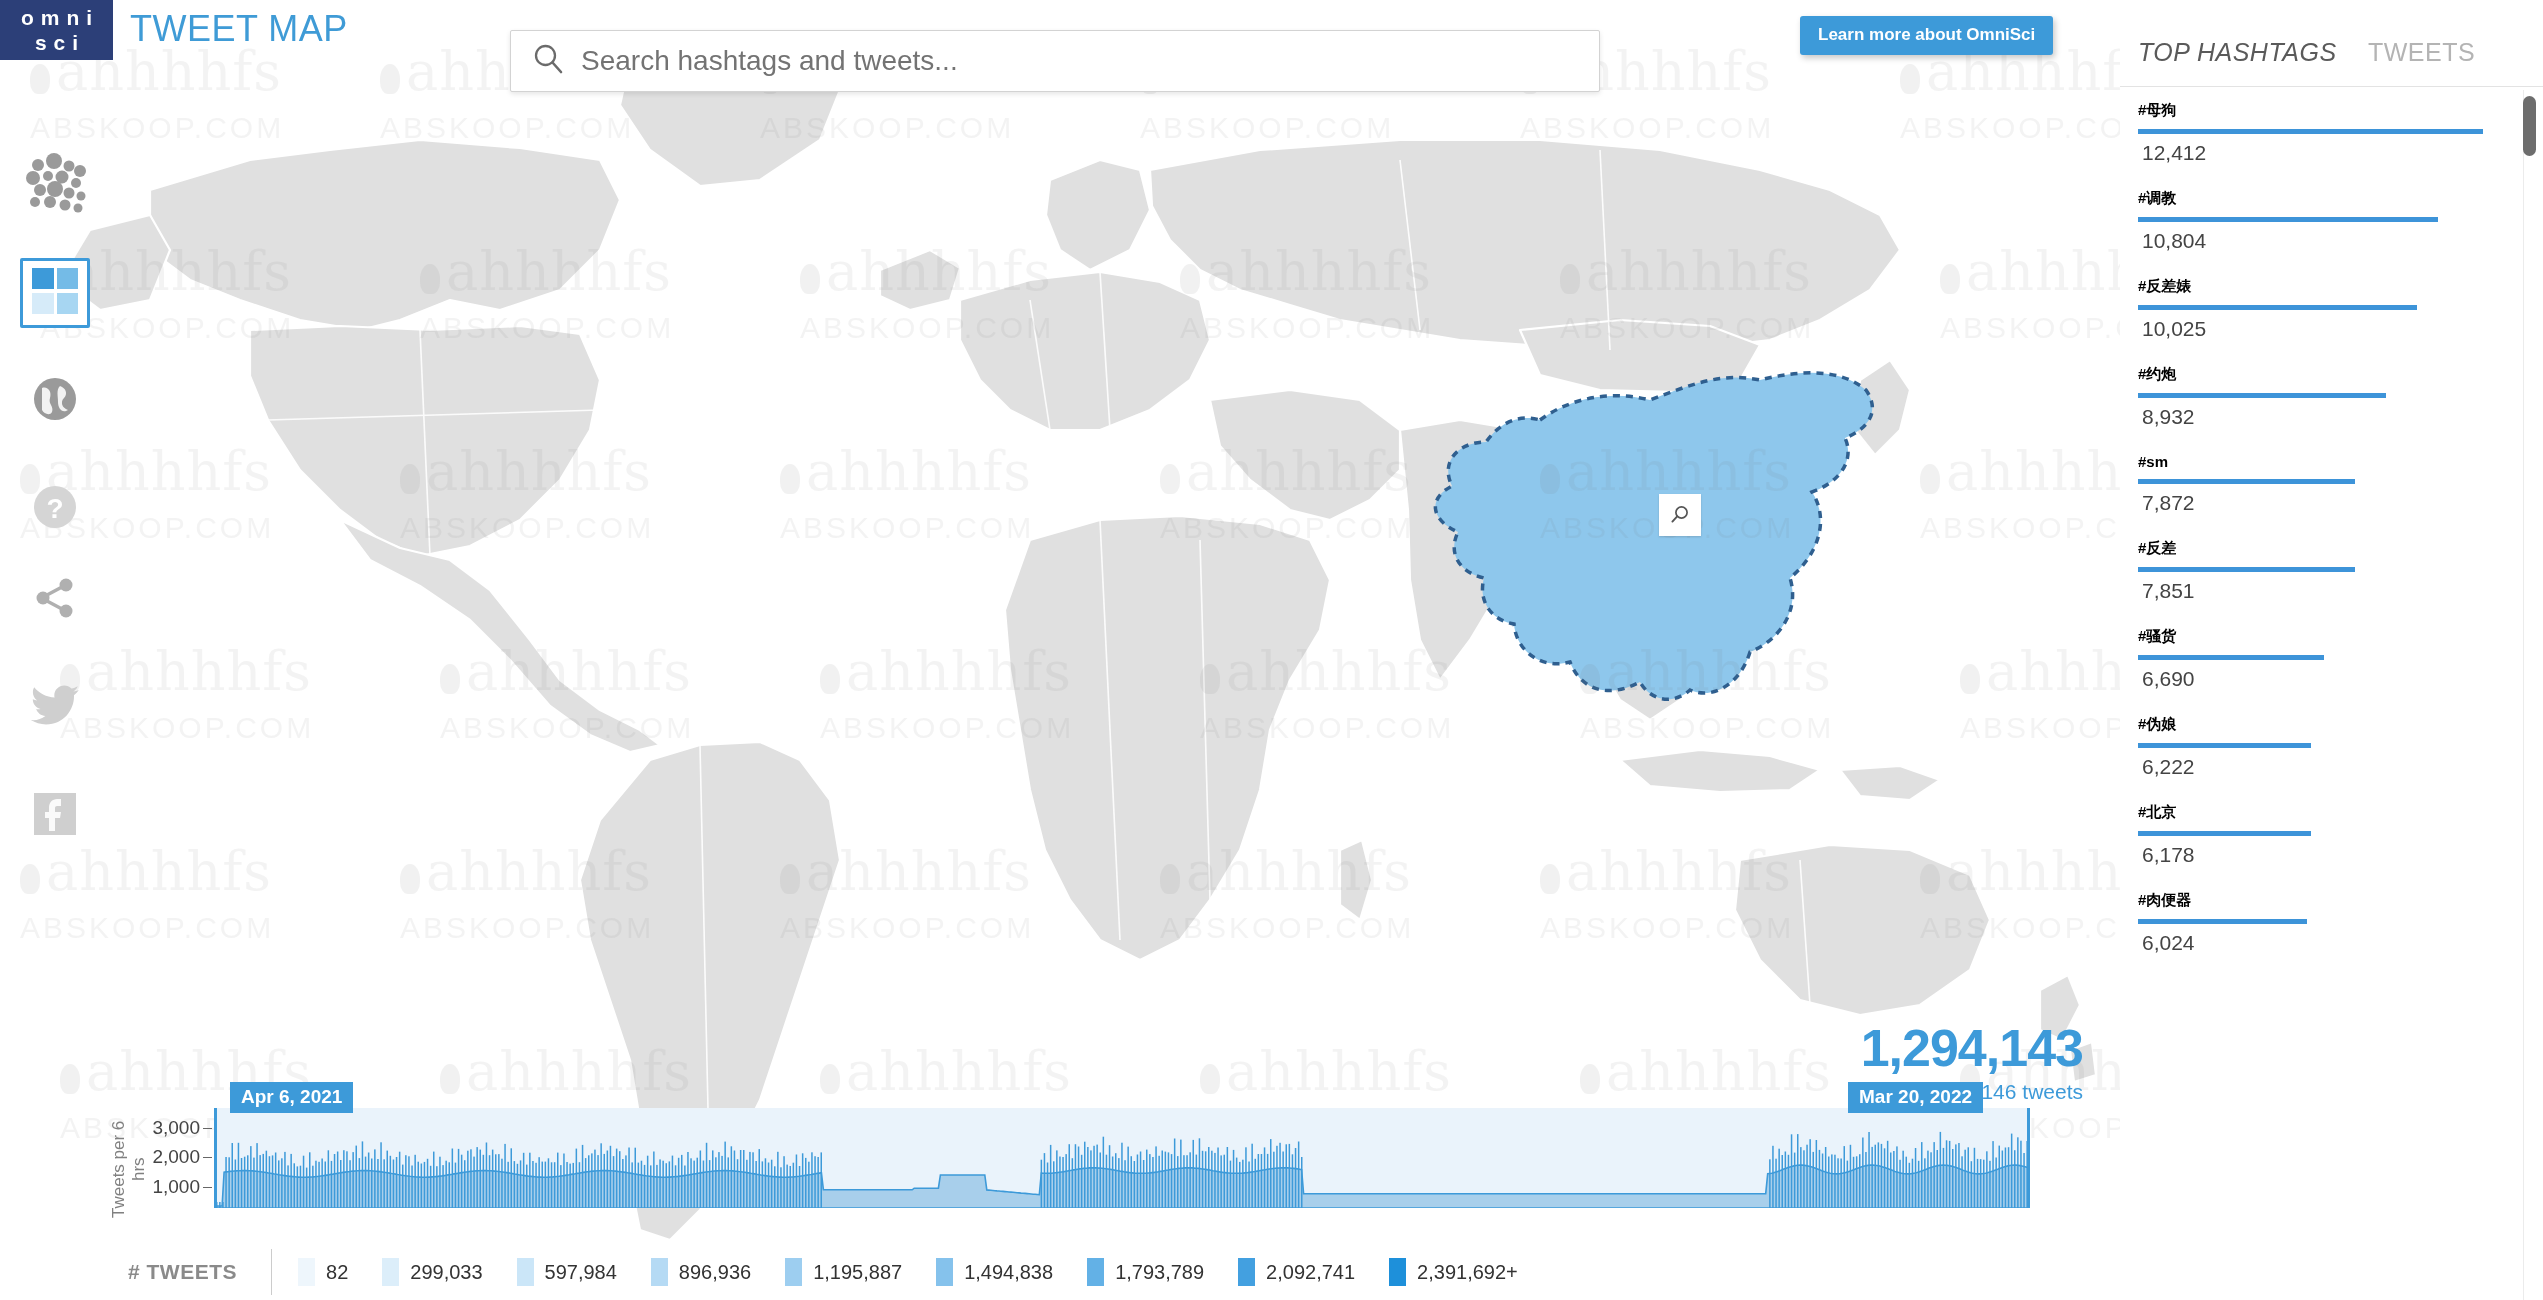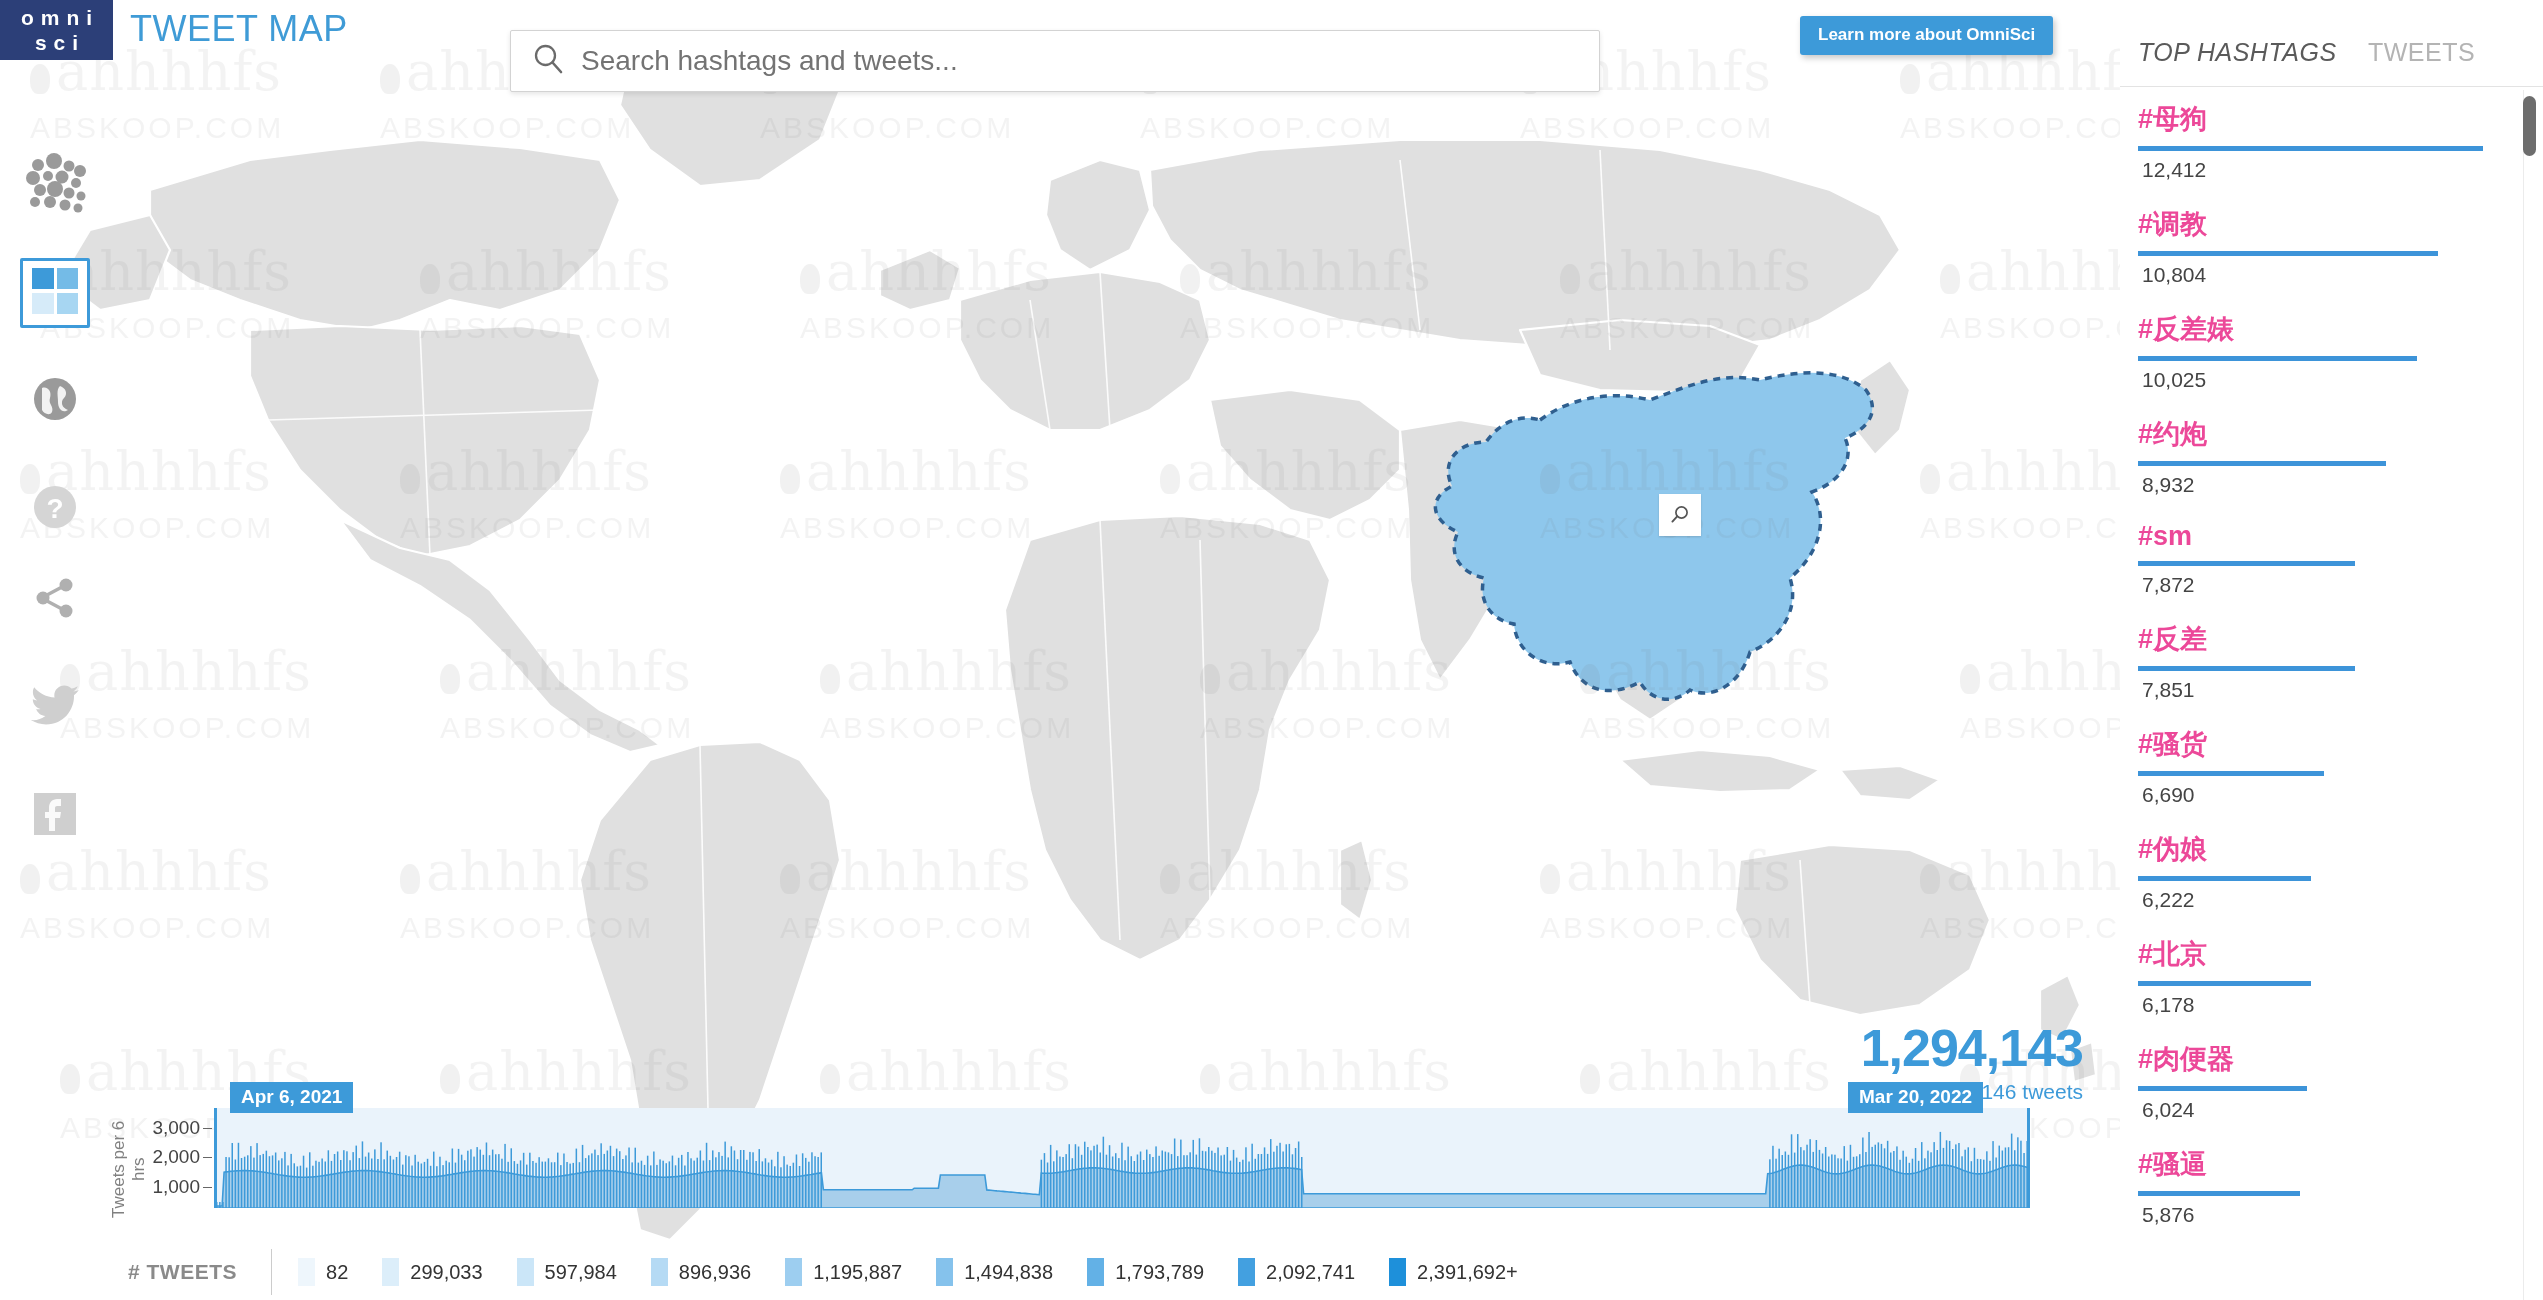--- a/index.html
+++ b/index.html
@@ -133,21 +133,21 @@
   }
   #rp-tabs { position: absolute; left: 0; top: 38px; width: 100%; height: 46px; }
   .rp-tab { position: absolute; top: 0; font-size: 25px; letter-spacing: 0.5px; cursor: pointer; }
   .rp-tab.active { left: 18px; color: #5a5a5a; font-style: italic; }
   .rp-tab.inactive { left: 248px; color: #b4b4b4; }
   #rp-divider { position: absolute; left: 0; top: 86px; width: 100%; height: 1px; background: #e3e3e3; }
   #rp-list {
     position: absolute; left: 0; top: 87px; right: 0; bottom: 0; overflow: hidden; padding-top: 14px;
   }
   .ht-row { padding: 0 60px 0 18px; margin-bottom: 24px; }
-  .ht-tag { font-size: 27px; color: #ec4899; font-weight: bold; margin-bottom: 9px; }
+  .ht-tag { font-size: 15px; color: #000000; font-weight: bold; margin-bottom: 9px; }
   .ht-bar-track { width: 100%; height: 5px; }
   .ht-bar { height: 5px; background: #3d94d9; }
   .ht-val { font-size: 21px; color: #444; margin-top: 7px; margin-left: 4px; }
   #rp-scroll-track {
     position: absolute; right: 6px; top: 90px; width: 14px; bottom: 0;
     background: #fff; border-left: 1px solid #ececec;
   }
   #rp-scroll-thumb {
     position: absolute; right: 7px; top: 96px; width: 13px; height: 60px;
     background: #6d6d6d; border-radius: 7px; cursor: pointer;
@@ -908,25 +908,18 @@
           </div>
           <div class="ht-val">6,178</div>
         </div>
         <div class="ht-row">
           <div class="ht-tag">#肉便器</div>
           <div class="ht-bar-track">
             <div class="ht-bar" style="width: 49%;"></div>
           </div>
           <div class="ht-val">6,024</div>
         </div>
-        <div class="ht-row">
-          <div class="ht-tag">#骚逼</div>
-          <div class="ht-bar-track">
-            <div class="ht-bar" style="width: 47%;"></div>
-          </div>
-          <div class="ht-val">5,876</div>
-        </div>
       </div>
     <div id="rp-scroll-track"></div>
     <div id="rp-scroll-thumb"></div>
   </div>
 
 </div>
 
 </body></html>

